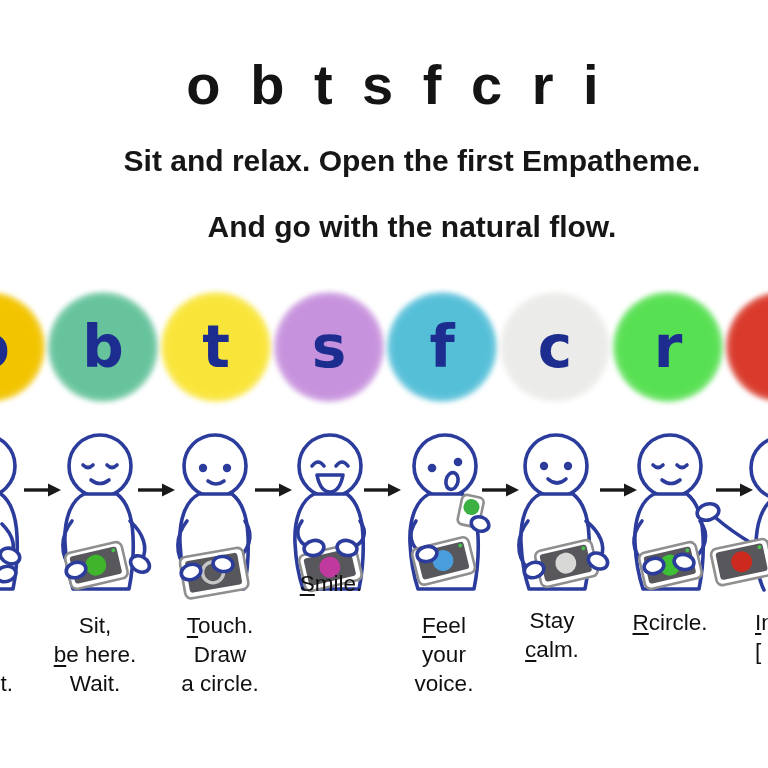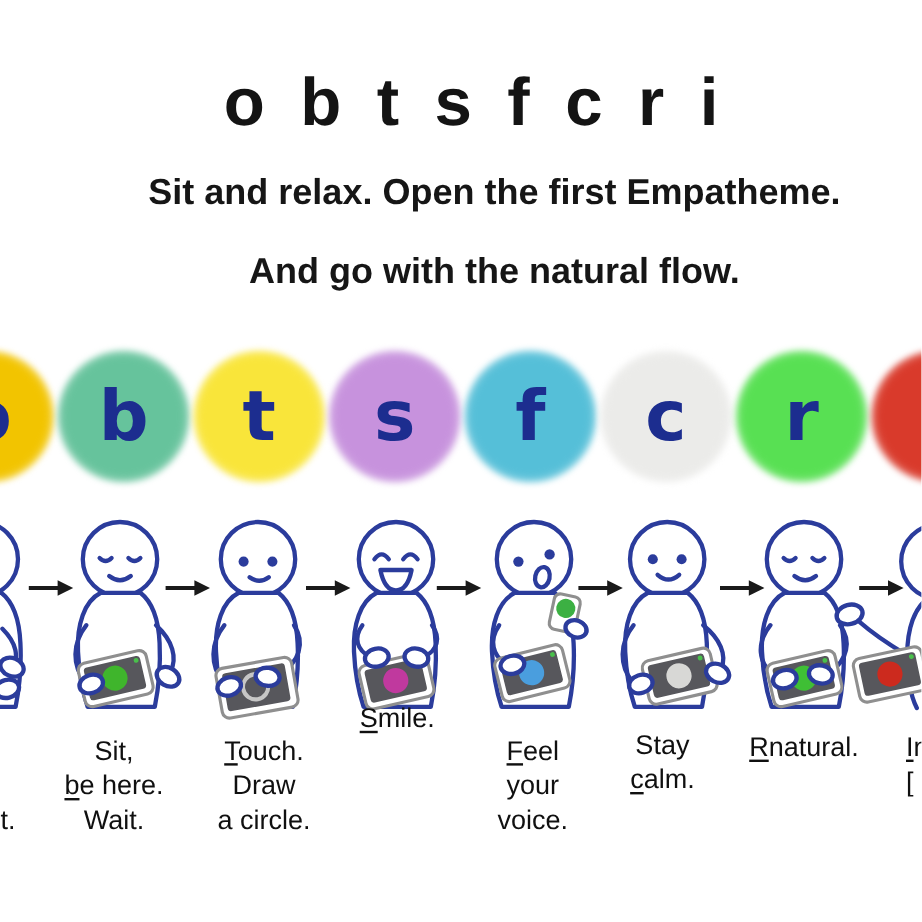--- a/index.html
+++ b/index.html
@@ -246,37 +246,37 @@
     <div><span>Draw</span></div>
     <div><span>a circle.</span></div>
   </div>
 
   <div class="lbl" style="left:95px;top:611px">
     <div><span>Sit,</span></div>
     <div><span></span><span class="u">b</span><span>e here.</span></div>
     <div><span>Wait.</span></div>
   </div>
 
-  <div class="lbl" style="left:331px;top:584px">
+  <div class="lbl" style="left:331px;top:569px">
     <div><span></span><span class="u">S</span><span>mile.</span></div>
   </div>
 
   <div class="lbl" style="left:552px;top:606px">
     <div><span>Stay</span></div>
     <div><span></span><span class="u">c</span><span>alm.</span></div>
   </div>
 
   <div class="lbl" style="left:444px;top:611px">
     <div><span></span><span class="u">F</span><span>eel</span></div>
     <div><span>your</span></div>
     <div><span>voice.</span></div>
   </div>
 
   <div class="lbl" style="left:670px;top:608px">
-    <div><span></span><span class="u">R</span><span>natural.</span></div>
+    <div><span></span><span class="u">R</span><span>circle.</span></div>
   </div>
 
   <div class="lbl edge" style="left:755px;top:608px">
     <div><span></span><span class="u">I</span><span>n</span></div>
     <div><span>[</span></div>
   </div>
 
 </div>
 
 </body></html>

